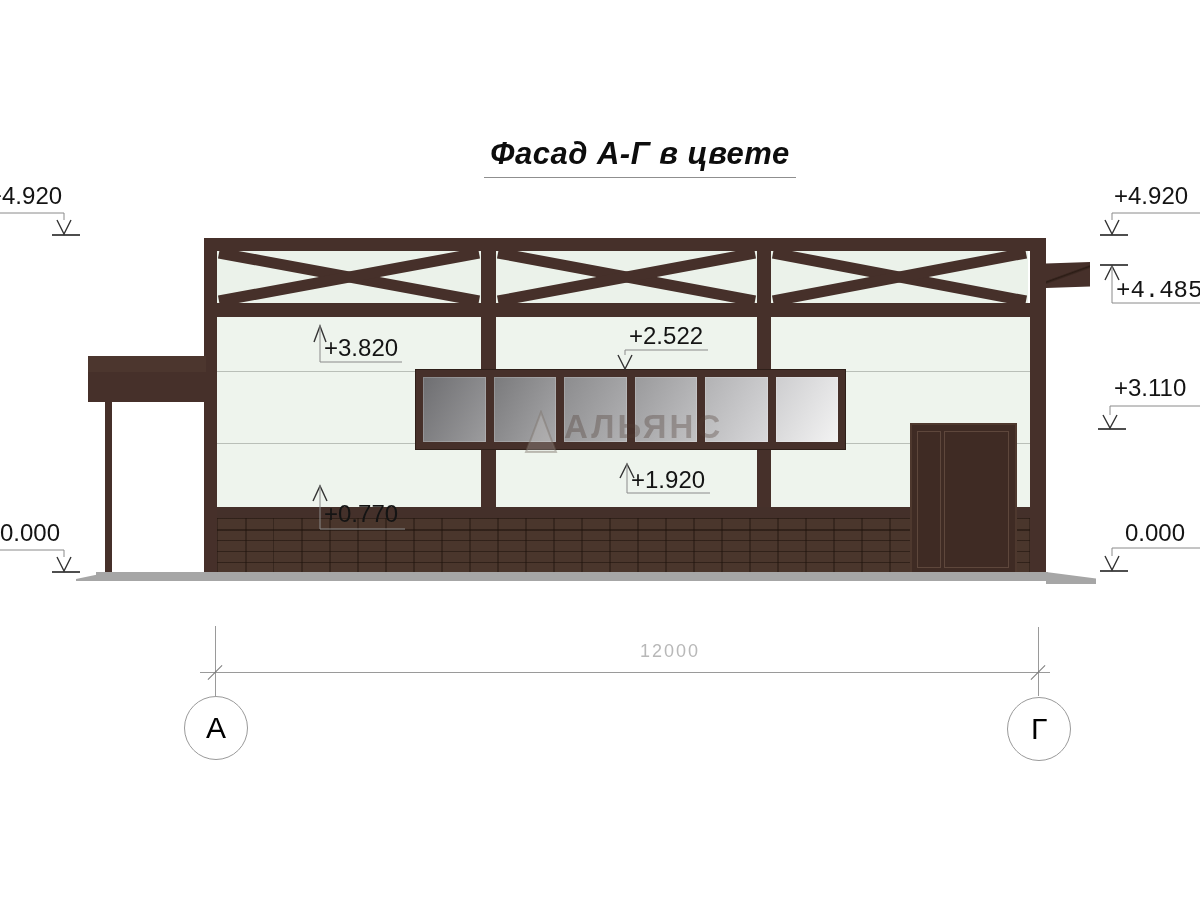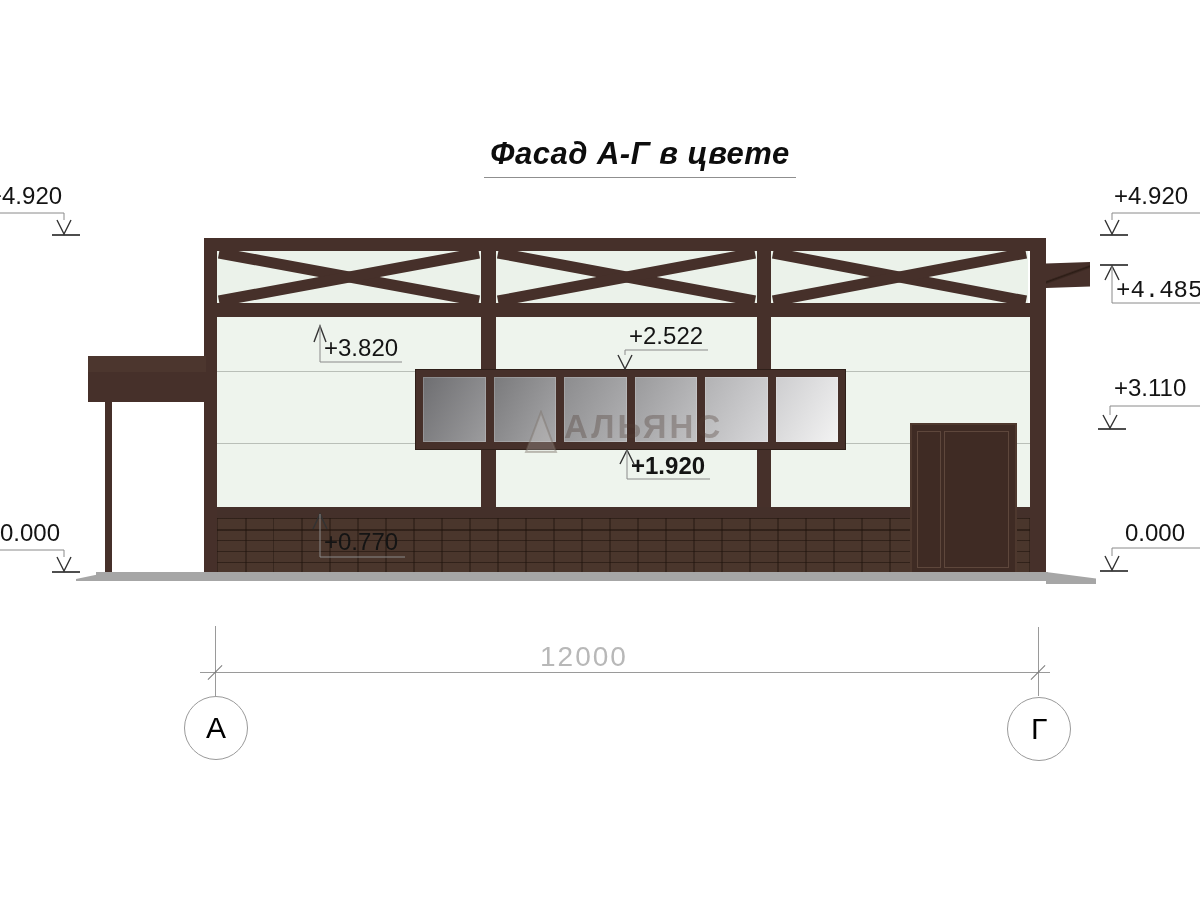--- a/index.html
+++ b/index.html
@@ -69,21 +69,21 @@
   .marker{z-index:7;}
   .marker-text{
     position:absolute;font-size:24px;line-height:1;color:#141414;white-space:nowrap;
   }
   .marker svg{position:absolute;left:0;top:0;overflow:visible;}
   .mline{stroke:#8a8a8a;stroke-width:1;fill:none;}
   .marrow{stroke:#333;stroke-width:1.4;fill:none;}
   .mbar{stroke:#222;stroke-width:1.6;fill:none;}
   
   .dimline{background:#9a9a9a;z-index:5;}
-  #dim-label{left:540px;top:641px;width:160px;text-align:left;font-size:28px;color:var(--dim-text);letter-spacing:2px;z-index:5;}
+  #dim-label{left:540px;top:641px;width:160px;text-align:right;font-size:18px;color:var(--dim-text);letter-spacing:2px;z-index:5;}
   .tick{width:20px;height:1px;background:#7a7a7a;transform:rotate(-45deg);z-index:6;}
   .bubble{
     width:62px;height:62px;border:1px solid #9a9a9a;border-radius:50%;
     display:flex;align-items:center;justify-content:center;
     font-size:30px;color:#000;background:#fff0;z-index:6;
   }
   
   #watermark{left:524px;top:410px;width:210px;height:54px;z-index:6;display:flex;align-items:flex-start;opacity:.9;}
   #watermark-text{
     font-size:33px;font-weight:700;letter-spacing:3px;color:rgba(78,60,52,.38);
@@ -205,28 +205,28 @@
     </svg>
     <div class="marker-text" style="left:18px;top:11px;">+3.820</div>
   </div>
   <div class="abs marker" style="left:613px;top:324px;width:110px;height:46px;">
     <div class="marker-text" style="left:16px;top:0;">+2.522</div>
     <svg width="110" height="46">
       <path class="mline" d="M95,26 H12 V31"></path>
         <path class="marrow" d="M5,31 L12,45 L19,31"></path>
     </svg>
   </div>
-  <div class="abs marker" style="left:613px;top:449px;width:110px;height:32px;font-weight:bold;">
+  <div class="abs marker" style="left:613px;top:463px;width:110px;height:32px;">
     <svg width="110" height="32">
       <path class="marrow" d="M7,15 L14,1 L21,15"></path>
         <path class="mline" d="M14,1 V30 H97"></path>
     </svg>
     <div class="marker-text" style="left:18px;top:5px;">+1.920</div>
   </div>
-  <div class="abs marker" style="left:306px;top:513px;width:110px;height:46px;text-decoration:underline;">
+  <div class="abs marker" style="left:306px;top:485px;width:110px;height:46px;text-decoration:underline;">
     <svg width="110" height="46">
       <path class="marrow" d="M7,16 L14,1 L21,16"></path>
         <path class="mline" d="M14,1 V44 H99"></path>
     </svg>
     <div class="marker-text" style="left:18px;top:17px;">+0.770</div>
   </div>
 
   <div class="abs dimline" style="left:215px;top:626px;width:1px;height:70px;"></div>
   <div class="abs dimline" style="left:1038px;top:627px;width:1px;height:69px;"></div>
   <div class="abs dimline" style="left:200px;top:672px;width:850px;height:1px;"></div>

